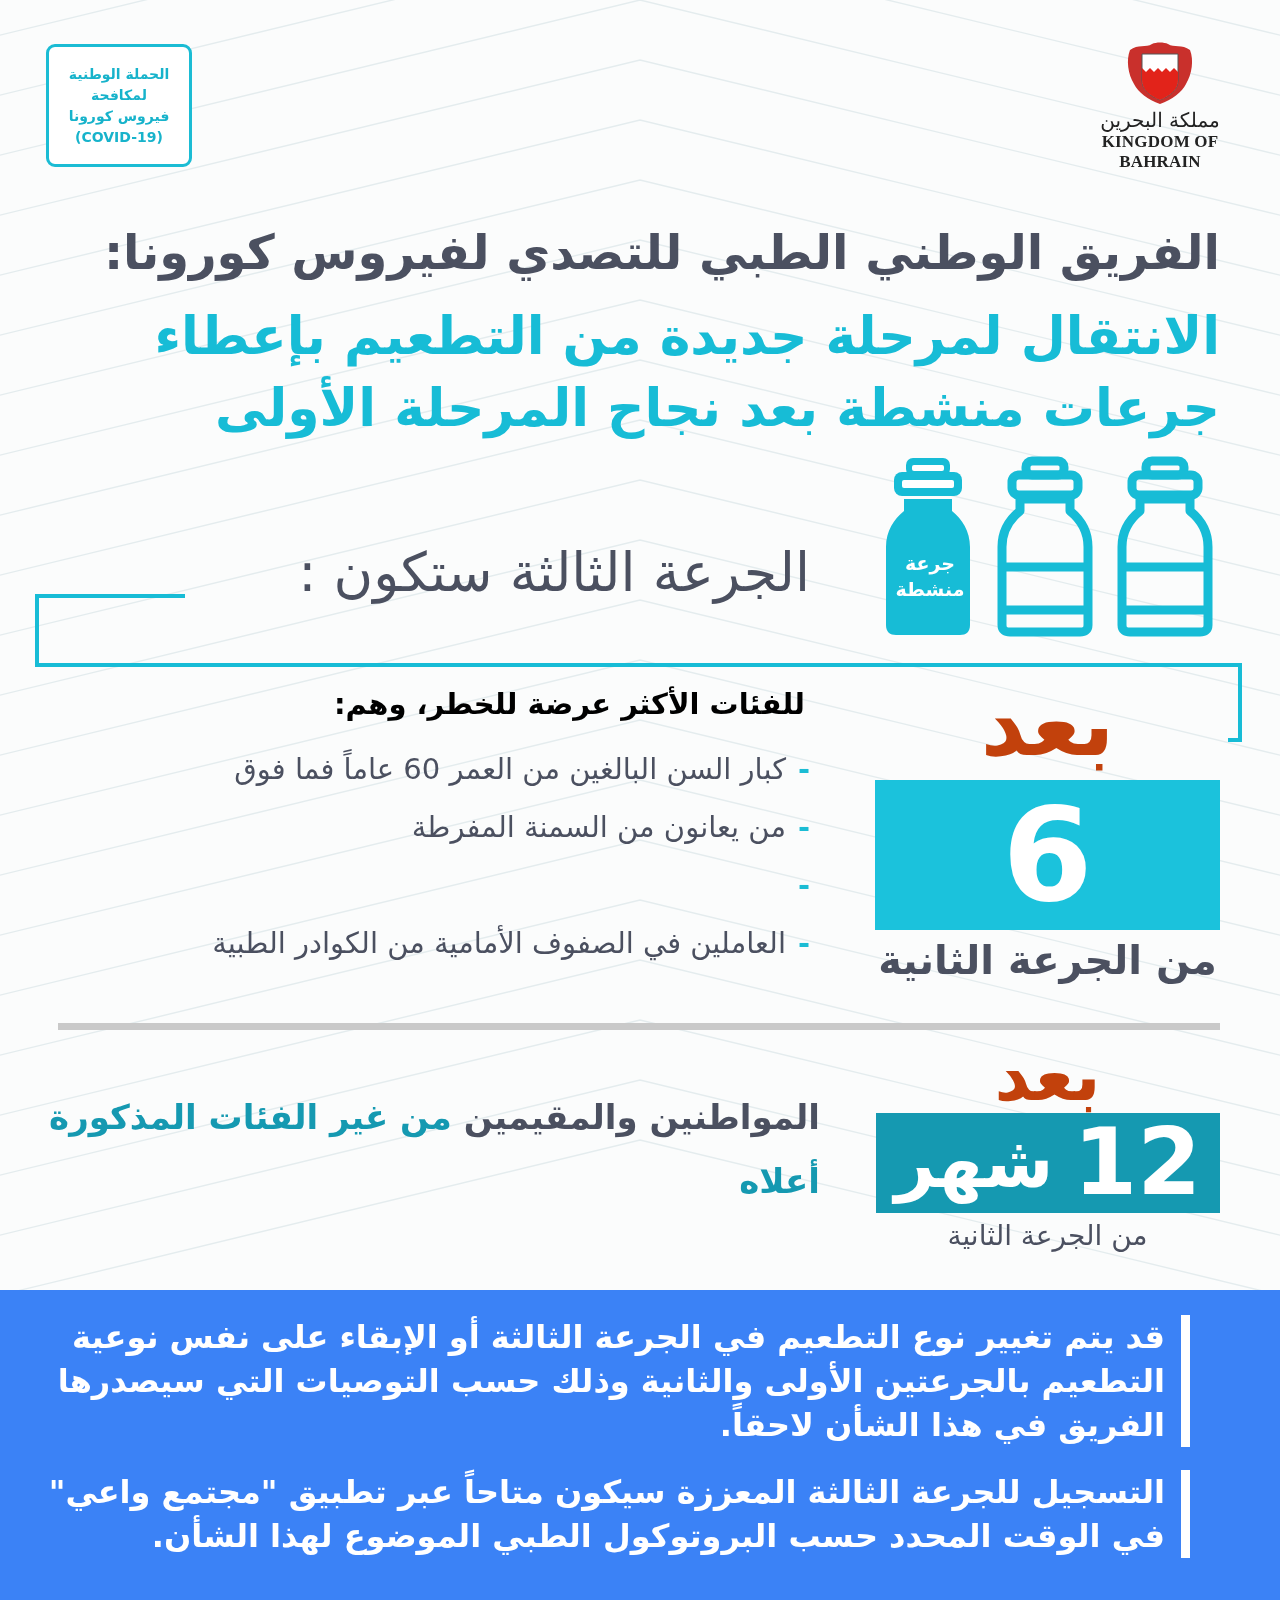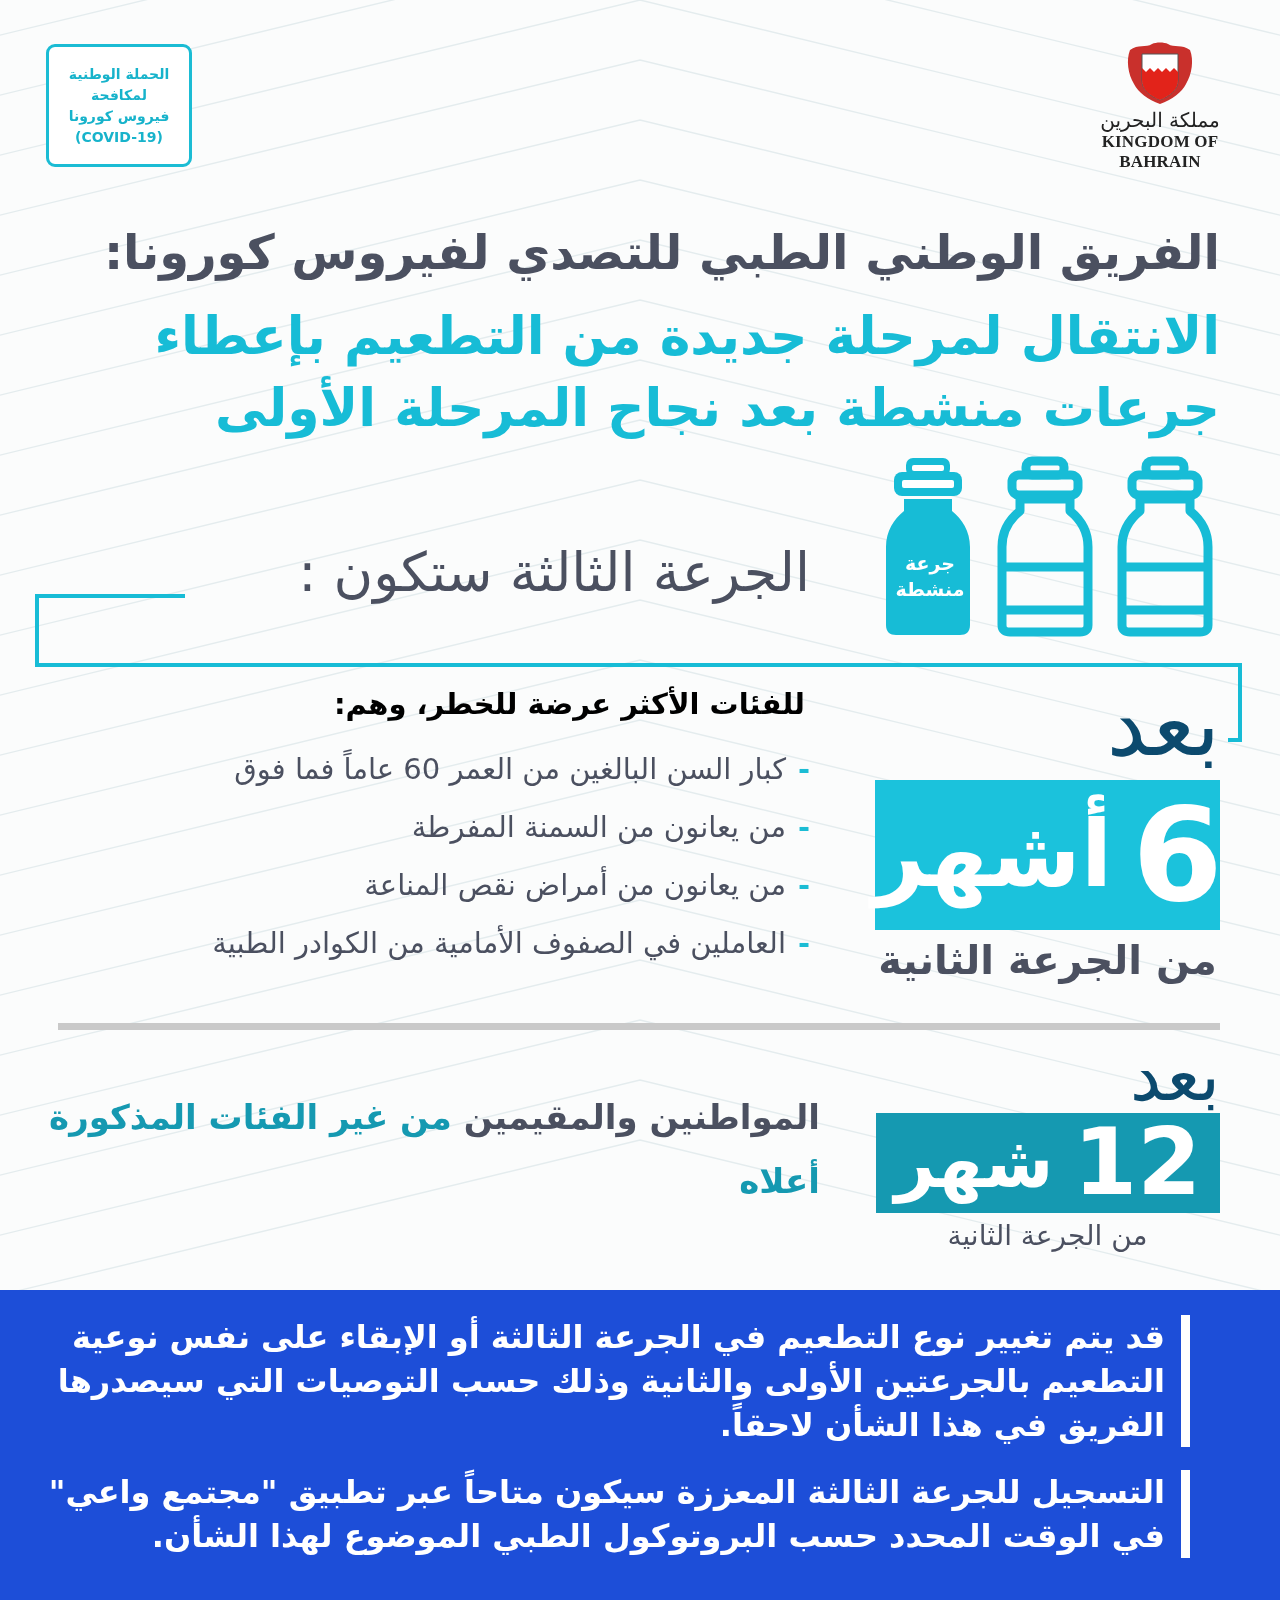--- a/index.html
+++ b/index.html
@@ -65,22 +65,22 @@
   .groups { right: 470px; top: 740px; width: 760px; list-style: none; }
   .groups li {
     font-size: 29px; color: #4b5060; line-height: 58px; display: flex; gap: 12px;
     direction: rtl; justify-content: flex-start; white-space: nowrap;
   }
   .groups li .dash { color: #1bbcd4; font-weight: bold; }
 
   
   .after6 { left: 875px; top: 685px; width: 345px; }
   .after-word {
-    font-size: 88px; line-height: 80px; color: #0c4a6e; font-weight: normal;
-    text-align: right; letter-spacing: 40px; direction: rtl;
+    font-size: 88px; line-height: 80px; color: #c2410c; font-weight: bold;
+    text-align: center; letter-spacing: 40px; direction: rtl;
   }
   .big-box {
     background: #1bc2dc; color: #fff; font-weight: bold; text-align: center;
     display: flex; align-items: center; justify-content: center; gap: 20px; direction: rtl;
   }
   .box6 { position: absolute; left: 875px; top: 780px; width: 345px; height: 150px; }
   .box6 .num { font-size: 130px; line-height: 150px; }
   .box6 .unit { font-size: 92px; line-height: 150px; }
   .from2-a {
     left: 875px; top: 930px; width: 345px;
@@ -100,21 +100,21 @@
     font-size: 28px; color: #4b5060; text-align: center; direction: rtl; line-height: 40px; letter-spacing: 4px;
   }
 
   .citizens {
     right: 460px; top: 1085px; width: 780px;
     font-size: 34px; font-weight: bold; line-height: 64px; color: #4b5060;
   }
   .citizens .hl { color: #1599b1; }
 
   
-  .panel { left: 0; top: 1290px; width: 1280px; height: 310px; background: #1d4ed8; }
+  .panel { left: 0; top: 1290px; width: 1280px; height: 310px; background: #3b82f6; }
   .note {
     position: absolute; right: 90px; width: 1150px; color: #fff;
     font-size: 32px; font-weight: bold; line-height: 44px; direction: rtl; text-align: right;
     border-right: 9px solid #fff; padding-right: 16px;
   }
   .note1 { top: 25px; }
   .note2 { top: 180px; }
 </style>
 </head>
 <body>
@@ -213,34 +213,32 @@
   <li>
       <span class="dash">-</span>
       <span>كبار السن البالغين من العمر 60 عاماً فما فوق</span>
     </li>
   <li>
       <span class="dash">-</span>
       <span>من يعانون من السمنة المفرطة</span>
     </li>
   <li>
       <span class="dash">-</span>
-      <span>من يعانون من أمراض نقص المناعة</span>
     </li>
   <li>
       <span class="dash">-</span>
       <span>العاملين في الصفوف الأمامية من الكوادر الطبية</span>
     </li>
 </ul>
 
 <div class="abs after6">
   <div class="after-word">بعد</div>
 </div>
 <div class="abs big-box box6">
   <span class="num">6</span>
-  <span class="unit">أشهر</span>
 </div>
 <div class="abs from2-a">من الجرعة الثانية</div>
 
 <div class="abs divider"></div>
 
 <div class="abs after12">
   <div class="after-word">بعد</div>
 </div>
 <div class="abs big-box box12">
   <span class="num">12</span>

